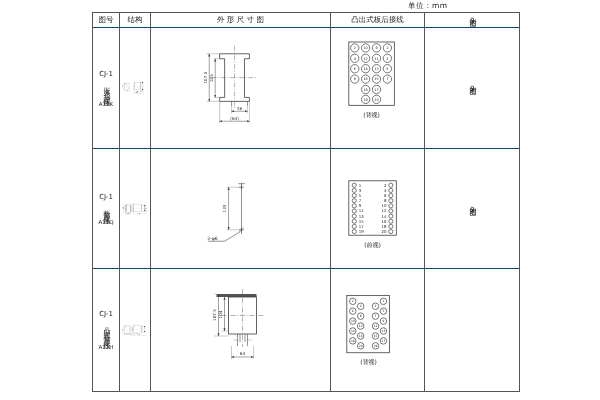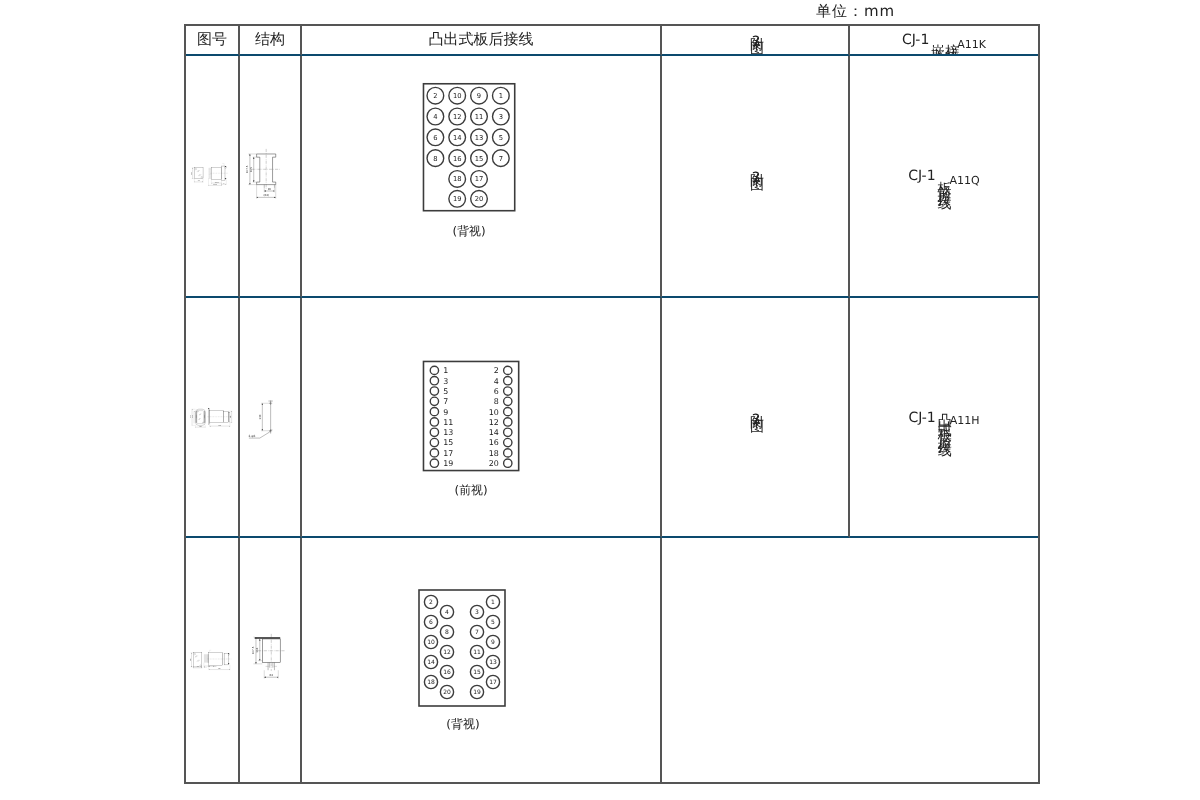--- a/index.html
+++ b/index.html
@@ -9,21 +9,21 @@
   .tbl{position:absolute;left:92px;top:12px;display:grid;
        grid-template-columns:27px 31px 180px 94px 94px;
        grid-template-rows:15px 121px 120px 122px;
        border:1px solid #555}
   .cell{border-right:1px solid #555;border-bottom:1px solid #0c4a6e;box-sizing:border-box;
         display:flex;align-items:center;justify-content:center;overflow:hidden;background:#fff}
   .cell:nth-child(5n){border-right:none}
   .cell:nth-child(n+16){border-bottom:none}
   .hdr{font-size:7.5px;white-space:nowrap}
   .vt{writing-mode:vertical-lr;text-orientation:upright;letter-spacing:2px;font-size:7px;line-height:1}
-  .structcell{}
+  .structcell{flex-direction:column}
   .model{font-size:7px}
   .vstruct{writing-mode:vertical-lr;text-orientation:upright;letter-spacing:2.5px;font-size:7px;margin-top:3px;line-height:1}
   .code{font-size:5.5px;margin-top:5px}
   svg{display:block;width:100%;height:100%}
   svg text{font-family:"DejaVu Sans","Liberation Sans",sans-serif;fill:#222}
   .dt{font-size:4.6px}
   .dts{font-size:4.2px}
   .ln{fill:none;stroke:#3c3c3c;stroke-width:.8}
   .lnt{fill:none;stroke:#3c3c3c;stroke-width:.55}
   .pin{fill:none;stroke:#3c3c3c;stroke-width:.7}
@@ -45,20 +45,21 @@
     </marker>
   </defs>
 </svg>
 
 <div class="unit">单位：mm</div>
 
 <div class="tbl">
 
   <div class="cell hdr">图号</div>
   <div class="cell hdr">结构</div>
+  <div class="cell hdr">外 形 尺 寸 图</div>
   <div class="cell hdr">凸出式板后接线</div>
 
   <div class="cell">
     <span class="vt">附图3</span>
   </div>
   <div class="cell structcell">
     <span class="model">CJ-1</span>
     <span class="vstruct">嵌入式后接线</span>
     <span class="code">A11K</span>
   </div>

